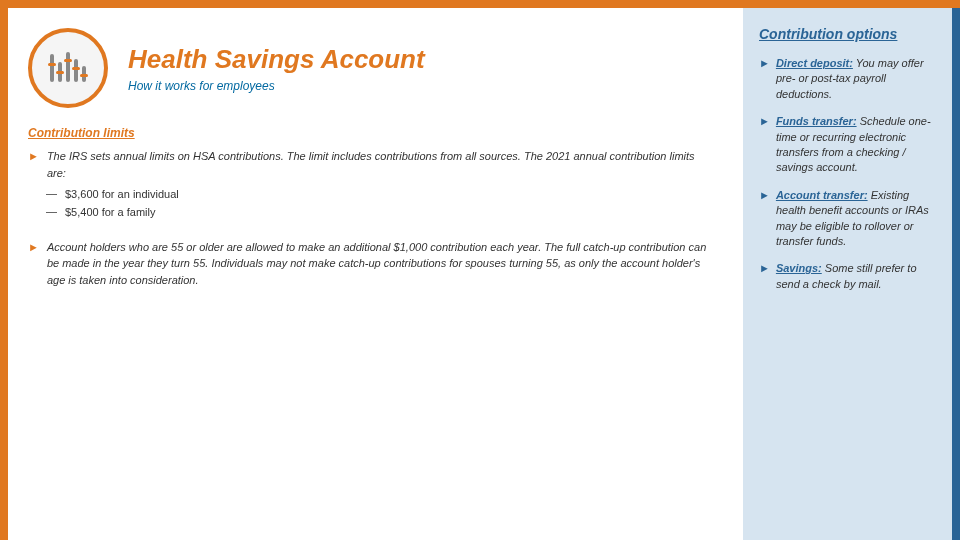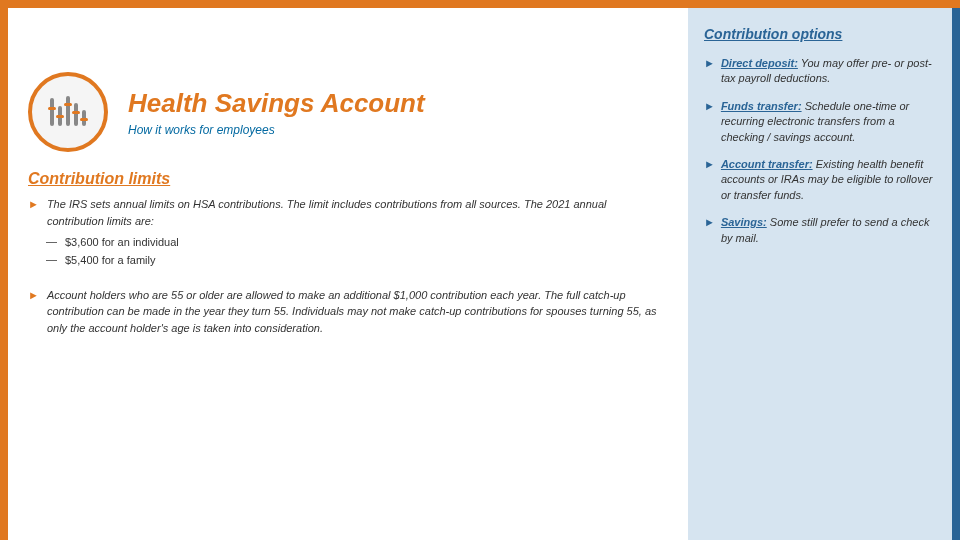--- a/index.html
+++ b/index.html
@@ -57,21 +57,20 @@
     .main-content {
       display: flex;
       flex: 1;
     }
 
     
     .left-section {
       flex: 1;
       padding: 20px 30px 20px 20px;
       position: relative;
-      margin-top: 44px;
     }
 
     
     .header-area {
       display: flex;
       align-items: center;
       margin-bottom: 18px;
     }
 
     .logo-circle {
@@ -102,21 +101,21 @@
 
     .page-subtitle {
       font-size: 12px;
       color: #0369a1;
       margin-top: 4px;
       font-style: italic;
     }
 
     
     .section-heading {
-      font-size: 16px;
+      font-size: 12px;
       font-weight: bold;
       color: #e07820;
       font-style: italic;
       margin-bottom: 8px;
       text-decoration: underline;
       text-decoration-color: #e07820;
     }
 
     .section {
       margin-bottom: 18px;
@@ -158,21 +157,21 @@
     }
 
     .sub-bullet-text {
       font-size: 11px;
       color: #333;
       line-height: 1.4;
     }
 
     
     .right-section {
-      width: 264px;
+      width: 209px;
       background: #d6e4f0;
       padding: 18px 16px 18px 16px;
       flex-shrink: 0;
       margin-right: 8px;
     }
 
     .right-heading {
       font-size: 14px;
       font-weight: bold;
       color: #2a6496;

